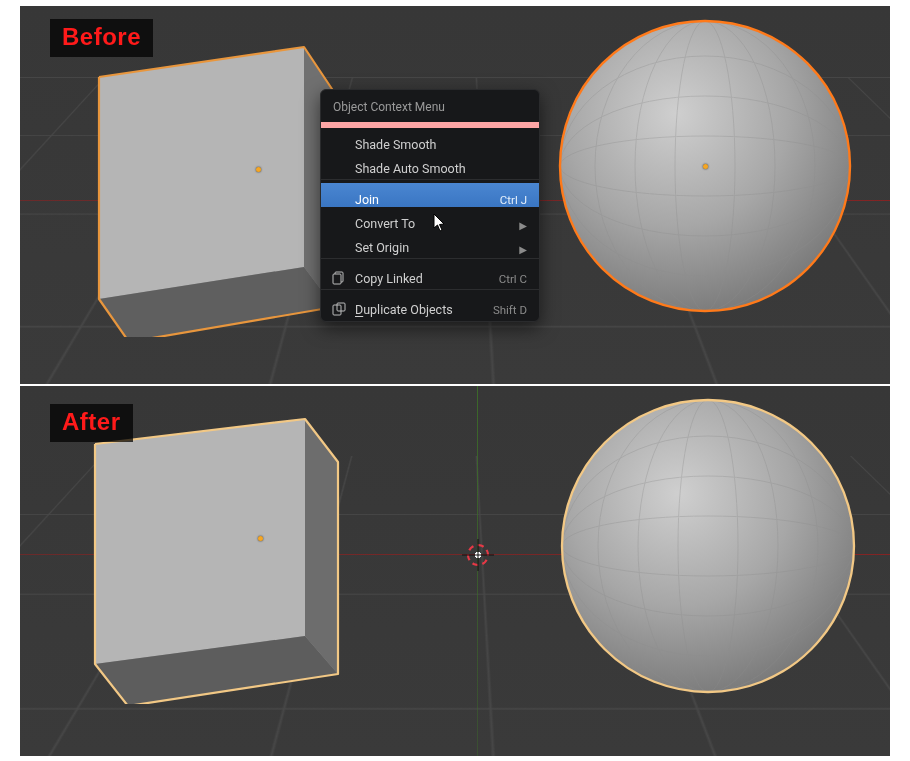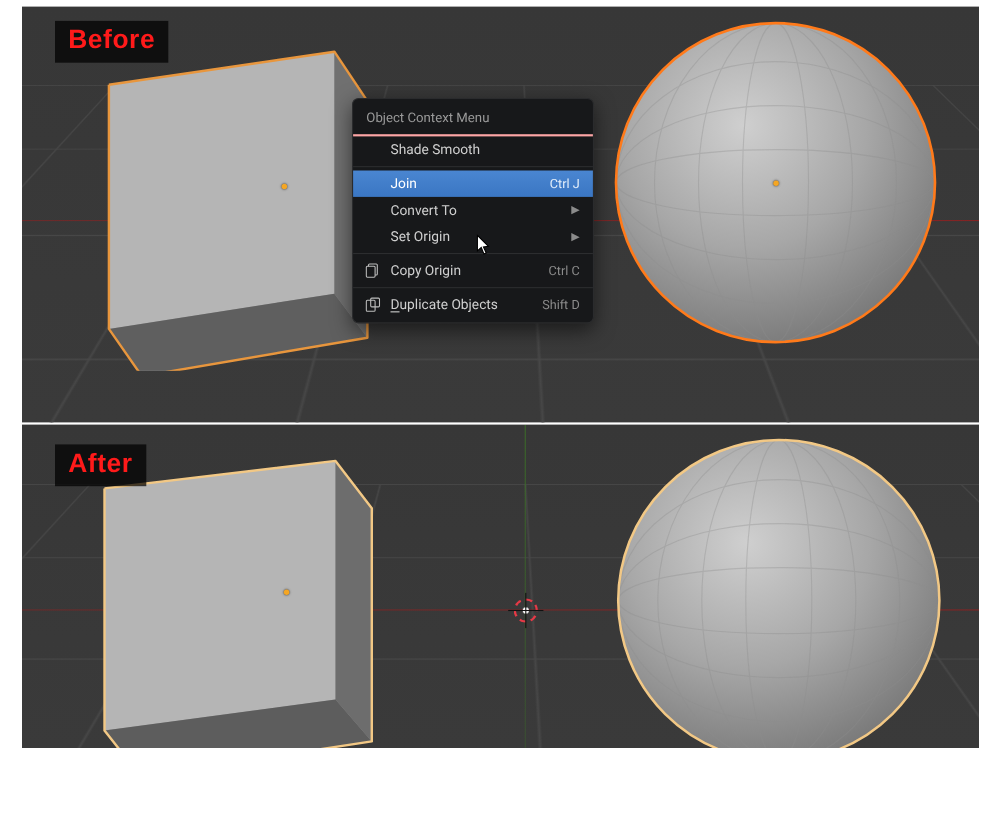--- a/index.html
+++ b/index.html
@@ -19,21 +19,21 @@
     margin: 0 20px;
     overflow: hidden;
     background: #393939;
   }
   .panel-top {
     height: 378px;
     margin-top: 6px;
     background: linear-gradient(180deg,#373737 0%, #3a3a3a 100%);
   }
   .panel-bottom {
-    height: 294px;
+    height: 370px;
     margin-top: 2px;
     background: linear-gradient(180deg,#373737 0%, #3a3a3a 100%);
   }
 
   
   .grid {
     position:absolute; inset:0;
     background-color: transparent;
   }
   .grid::before, .grid::after {
@@ -111,24 +111,24 @@
     box-shadow: 0 6px 18px rgba(0,0,0,.55);
     padding: 4px 0 4px 0;
     z-index: 60;
     font-size: 12.5px;
     color:#cfcfcf;
   }
   .ctx-header {
     padding: 6px 12px 8px 12px;
     font-size: 12px;
     color:#9a9a9a;
-    border-bottom:2px solid #fca5a5;
+    border-bottom:6px solid #fca5a5;
   }
   .mi {
-    display:flex; align-items:center;
+    display:flex; align-items:flex-end;
     height: 24px;
     padding: 0 12px 0 34px;
     position:relative;
     cursor: default;
   }
   .mi .lbl { flex:1; white-space:nowrap; }
   .mi .sc  { color:#8b8b8b; font-size:11.5px; }
   .mi .arrow {
     color:#8b8b8b; font-size:10px;
     padding-left:8px;
@@ -202,20 +202,23 @@
     </svg>
     <div class="origin-dot" style="left:148px; top:148px;"></div>
   </div>
 
   <div class="ctx-menu">
     <div class="ctx-header">Object Context Menu</div>
 
     <div class="mi">
       <span class="lbl">Shade Smooth</span>
     </div>
+    <div class="mi">
+      <span class="lbl">Shade Auto Smooth</span>
+    </div>
     <div class="sep"></div>
 
     <div class="mi hl">
       <span class="lbl">Join</span>
       <span class="sc">Ctrl J</span>
     </div>
     <div class="mi">
       <span class="lbl">Convert To</span>
       <span class="arrow">▶</span>
     </div>
@@ -225,21 +228,21 @@
     </div>
     <div class="sep"></div>
 
     <div class="mi">
       <span class="icon">
         <svg width="14" height="14" viewBox="0 0 14 14">
             <rect x="3" y="1" width="8" height="10" rx="1" fill="none" stroke="#bdbdbd"></rect>
             <rect x="1" y="3" width="8" height="10" rx="1" fill="#17181a" stroke="#bdbdbd"></rect>
           </svg>
       </span>
-      <span class="lbl">Copy Origin</span>
+      <span class="lbl">Copy Linked</span>
       <span class="sc">Ctrl C</span>
     </div>
     <div class="sep"></div>
 
     <div class="mi">
       <span class="icon">
         <svg width="14" height="14" viewBox="0 0 14 14">
             <rect x="1" y="3" width="8" height="10" rx="1" fill="none" stroke="#bdbdbd"></rect>
             <rect x="5" y="1" width="8" height="8" rx="1" fill="none" stroke="#bdbdbd"></rect>
           </svg>

